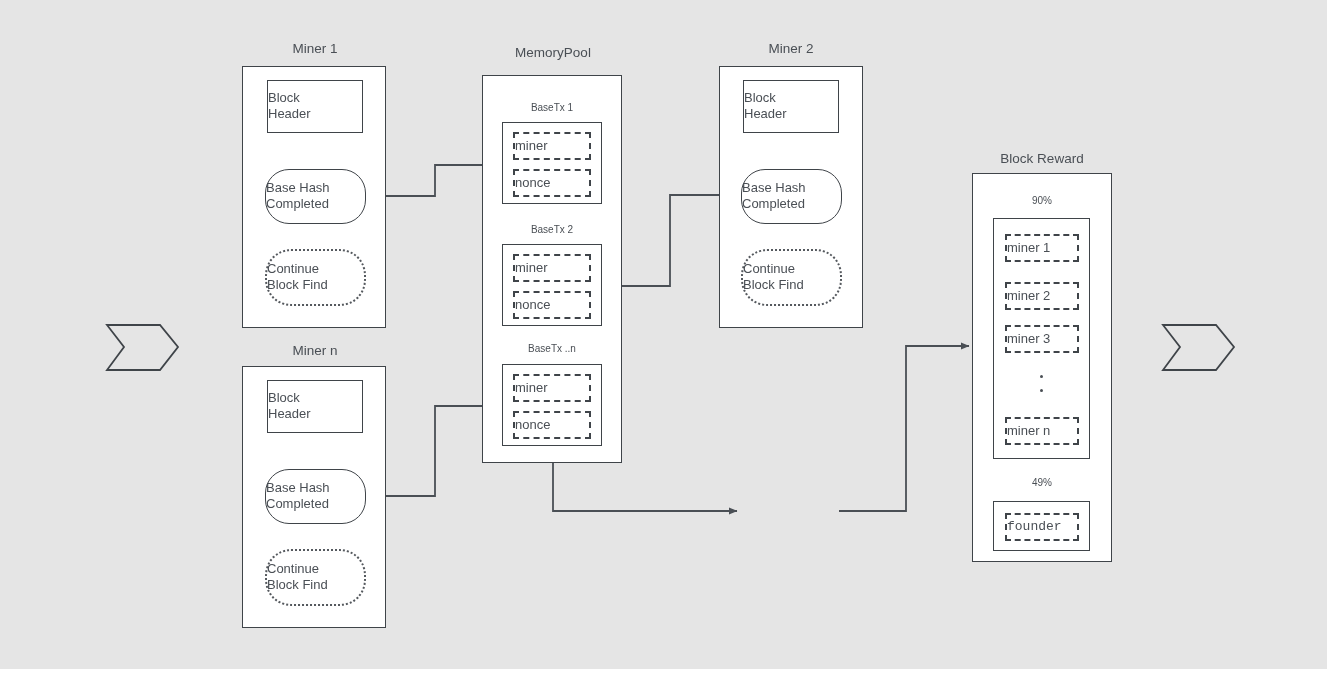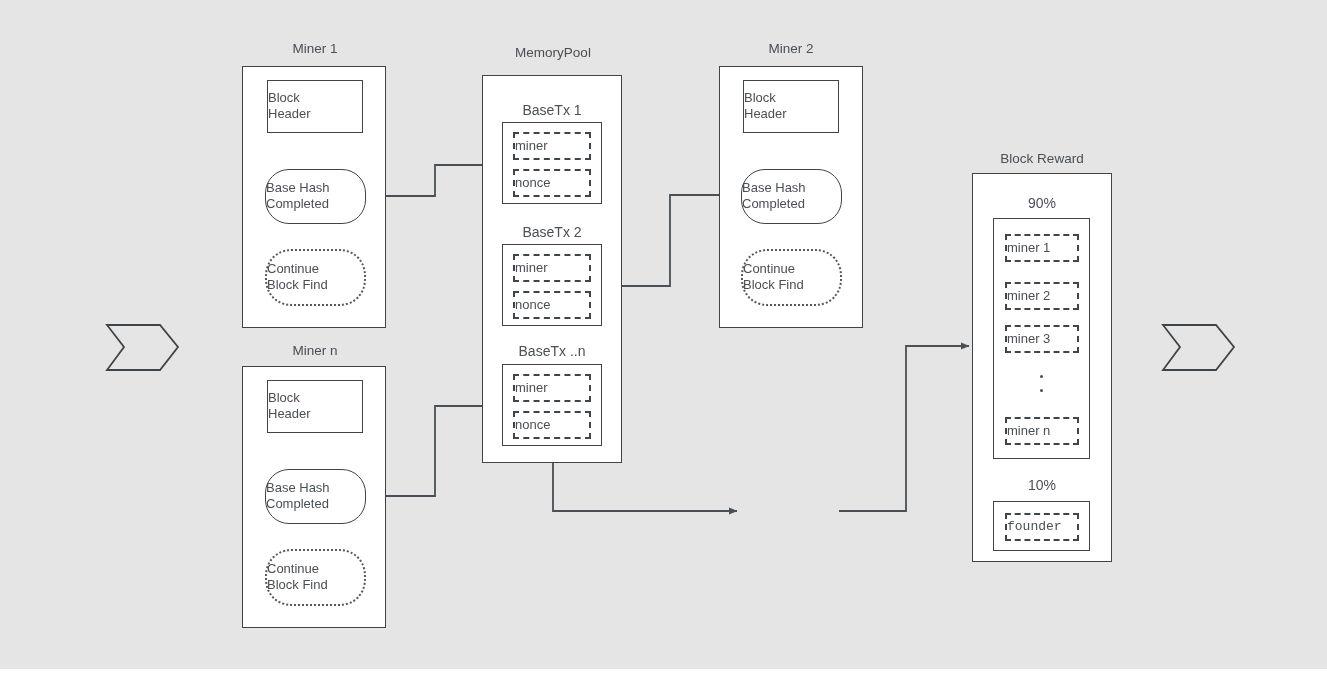--- a/index.html
+++ b/index.html
@@ -15,21 +15,21 @@
     position: relative;
     width: 1327px;
     height: 669px;
     background: #e5e5e5;
     overflow: hidden;
   }
 
   
   .lbl {
     position: absolute;
-    font-size: 14px;
+    font-size: 10px;
     color: #4a4f55;
     text-align: center;
     white-space: nowrap;
     line-height: 1.25;
   }
   .grp-title {
     font-size: 13.5px;
     color: #4a4f55;
   }
 
@@ -265,19 +265,19 @@
     <div class="node-text">miner 3</div>
   </div>
 
   <div class="dot" style="left:1040px; top:375px;"></div>
   <div class="dot" style="left:1040px; top:389px;"></div>
 
   <div class="dashed-box" style="left:1005px; top:417px; width:74px; height:28px;">
     <div class="node-text">miner n</div>
   </div>
 
-  <div class="lbl" style="left:967px; top:477px; width:150px;">10%</div>
+  <div class="lbl" style="left:967px; top:477px; width:150px;">49%</div>
   <div class="solid-box" style="left:993px; top:501px; width:97px; height:50px;"></div>
   <div class="dashed-box" style="left:1005px; top:513px; width:74px; height:28px;font-family:Liberation Mono, monospace;">
     <div class="node-text">founder</div>
   </div>
 
 </div>
 
 </body></html>

